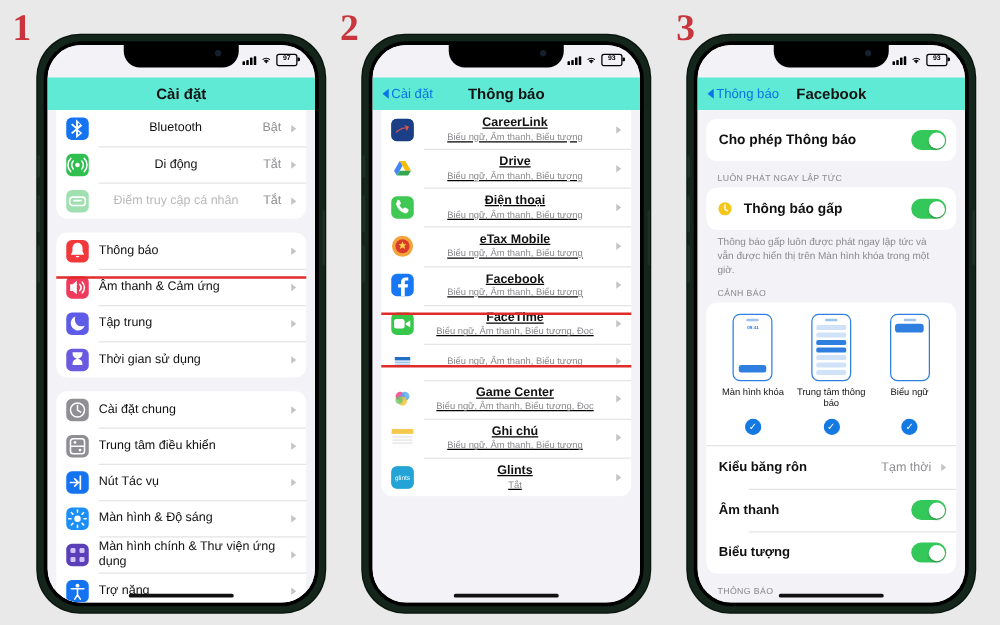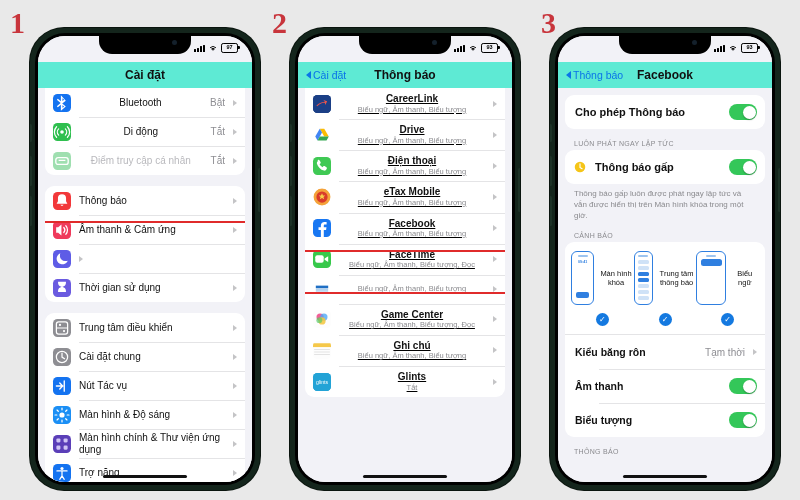--- a/index.html
+++ b/index.html
@@ -144,21 +144,21 @@
     position:relative;
   }
   .toggle::after{
     content:"";position:absolute;top:1.5px;right:1.5px;width:13px;height:13px;
     border-radius:50%;background:#fff;box-shadow:0 1px 1.5px rgba(0,0,0,.3);
   }
   .row.tall{min-height:34px;}
   .row .label.bold{font-weight:700;}
 
   .alert-grid{display:flex;padding:9px 6px 7px 6px;}
-  .alert-col{flex:1 1 0;display:flex;flex-direction:row;align-items:center;gap:4px;}
+  .alert-col{flex:1 1 0;display:flex;flex-direction:column;align-items:center;gap:4px;}
   .mini-phone{
     width:30px;height:52px;border:1.3px solid #2f7fe0;border-radius:6px;
     background:#fff;position:relative;overflow:hidden;
   }
   .mini-phone .mtop{position:absolute;top:2.5px;left:50%;transform:translateX(-50%);width:10px;height:2.2px;border-radius:2px;background:#9dc4ef;}
   .mp-lock .mtime{position:absolute;top:8px;left:0;right:0;text-align:center;font-size:3.6px;color:#2f7fe0;font-weight:700;}
   .mp-lock .mbar{position:absolute;bottom:6px;left:4px;right:4px;height:6px;border-radius:2px;background:#2f7fe0;}
   .mp-nc .nline{position:absolute;left:3px;right:3px;height:4px;border-radius:1.5px;background:#cfe2f7;}
   .mp-nc .nline.a{top:8px;}
   .mp-nc .nline.b{top:14px;}
@@ -293,57 +293,58 @@
               </span>
               <span class="label">Âm thanh &amp; Cảm ứng</span>
               <span class="chev"></span>
             </div>
             <div class="row">
               <span class="ico" style="background:#5e5ce6">
                 <svg width="11" height="11" viewBox="0 0 16 16" class="gi">
                     <path d="M11.4 9.8A4.6 4.6 0 0 1 6.2 4.6c0-.6.1-1.2.3-1.7A5.1 5.1 0 1 0 13.1 9.5c-.5.2-1.1.3-1.7.3z" fill="#fff"></path>
                   </svg>
               </span>
+              <span class="label">Tập trung</span>
               <span class="chev"></span>
             </div>
             <div class="row">
               <span class="ico" style="background:#6a5ae0">
                 <svg width="11" height="11" viewBox="0 0 16 16" class="gi">
                     <path d="M4.5 2.4h7v1.1c0 1.7-1.2 3-3 3.4v.2c1.8.4 3 1.7 3 3.4v1.1h-7v-1.1c0-1.7 1.2-3 3-3.4v-.2c-1.8-.4-3-1.7-3-3.4z" fill="#fff"></path>
                   </svg>
               </span>
               <span class="label">Thời gian sử dụng</span>
               <span class="chev"></span>
             </div>
             <div class="hl" style="left:-4px;top:-4px;right:-4px;height:37px;"></div>
           </div>
 
           <div class="gap"></div>
 
           <div class="group">
+            <div class="row">
+              <span class="ico" style="background:#8e8e93">
+                <svg width="12" height="12" viewBox="0 0 16 16" class="gi">
+                    <circle cx="8" cy="8" r="5" fill="none" stroke="#fff" stroke-width="1.1"></circle>
+                    <path d="M8 4.2v3.9l2.6 1.6" stroke="#fff" stroke-width="1.1" fill="none"></path>
+                  </svg>
+              </span>
+              <span class="label">Cài đặt chung</span>
+              <span class="chev"></span>
+            </div>
             <div class="row">
               <span class="ico" style="background:#8e8e93">
                 <svg width="11" height="11" viewBox="0 0 16 16" class="gi">
                     <rect x="3" y="2.6" width="10" height="10.8" rx="2" fill="none" stroke="#fff" stroke-width="1.1"></rect>
                     <path d="M3 8h10" stroke="#fff" stroke-width="1.1"></path>
                     <circle cx="6.2" cy="5.3" r="1" fill="#fff"></circle>
                     <circle cx="9.8" cy="10.7" r="1" fill="#fff"></circle>
                   </svg>
               </span>
               <span class="label">Trung tâm điều khiển</span>
-              <span class="chev"></span>
-            </div>
-            <div class="row">
-              <span class="ico" style="background:#8e8e93">
-                <svg width="12" height="12" viewBox="0 0 16 16" class="gi">
-                    <circle cx="8" cy="8" r="5" fill="none" stroke="#fff" stroke-width="1.1"></circle>
-                    <path d="M8 4.2v3.9l2.6 1.6" stroke="#fff" stroke-width="1.1" fill="none"></path>
-                  </svg>
-              </span>
-              <span class="label">Cài đặt chung</span>
               <span class="chev"></span>
             </div>
             <div class="row">
               <span class="ico" style="background:#1473f0">
                 <svg width="11" height="11" viewBox="0 0 16 16" class="gi">
                     <path d="M3 8h5M6 5.4L8.6 8 6 10.6M10 3.4v9.2" stroke="#fff" stroke-width="1.2" fill="none" stroke-linecap="round"></path>
                   </svg>
               </span>
               <span class="label">Nút Tác vụ</span>
               <span class="chev"></span>

